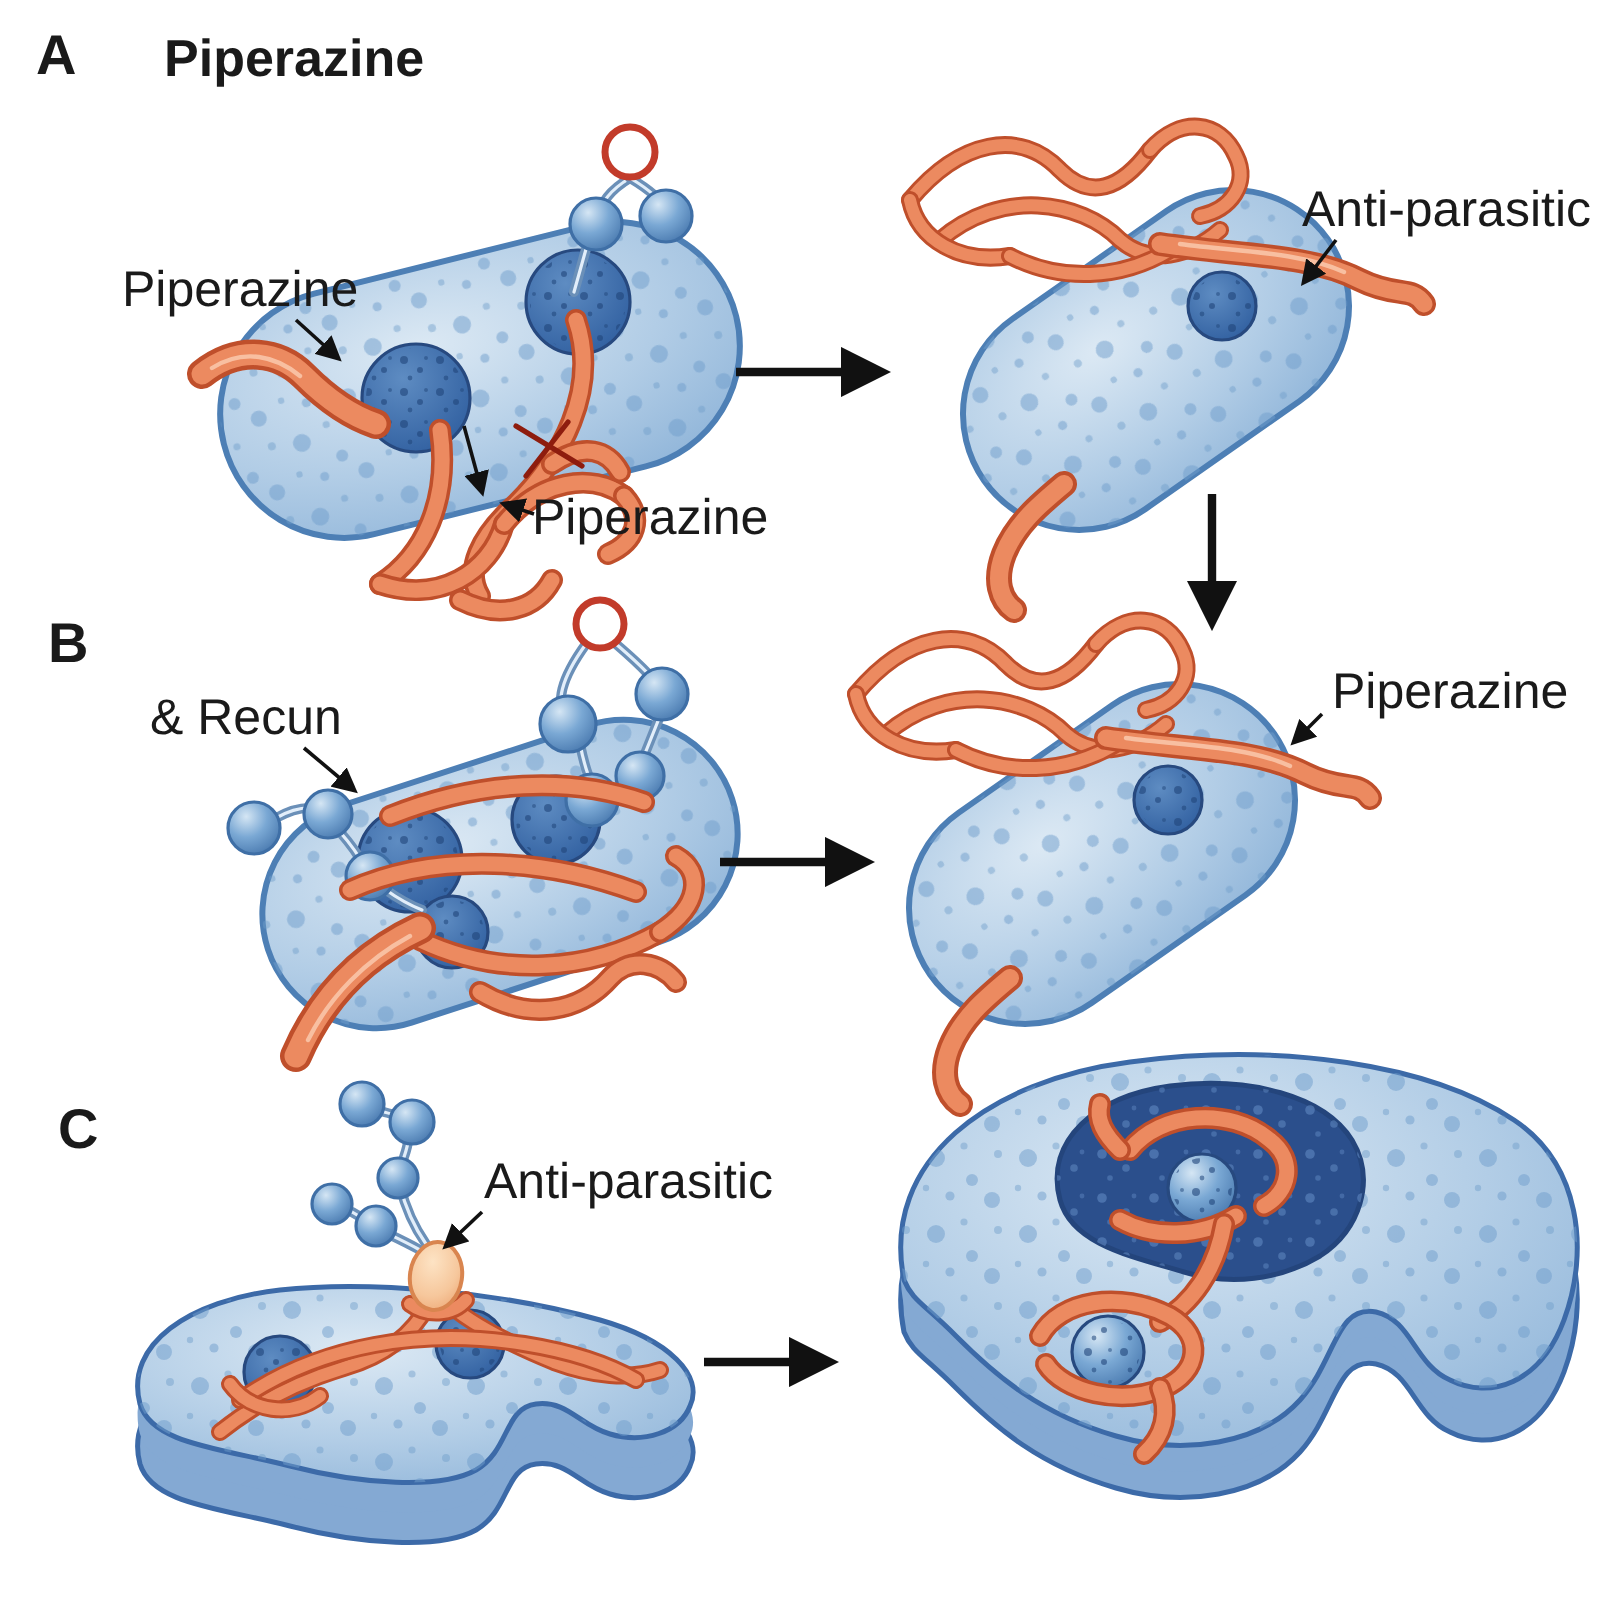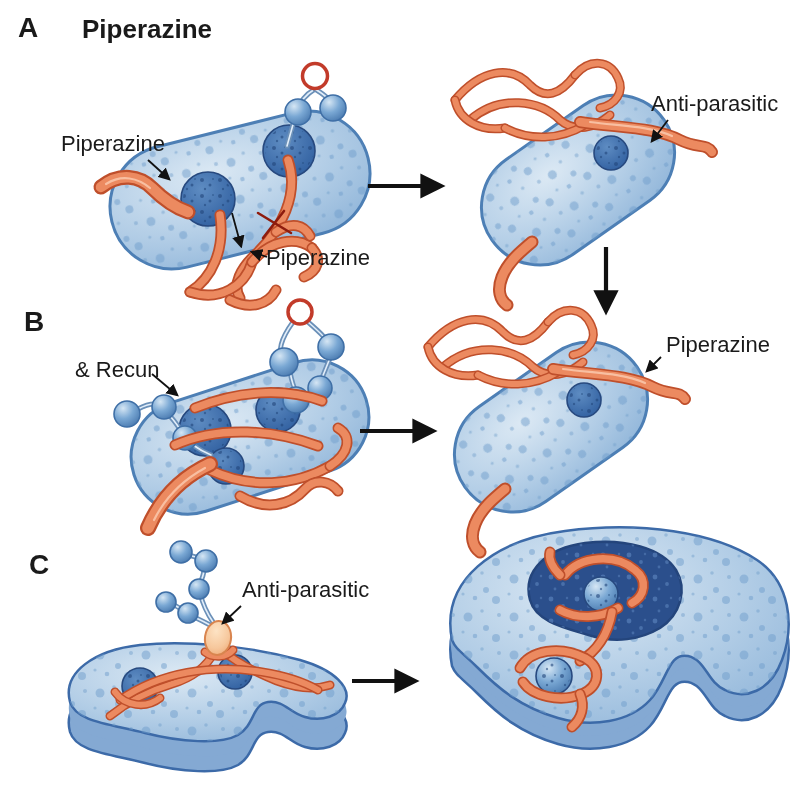--- a/index.html
+++ b/index.html
@@ -1,21 +1,21 @@
 <!DOCTYPE html>
 <html><head>
 <meta charset="utf-8">
 <style>
   html,body{margin:0;padding:0;background:#ffffff;}
   #canvas{position:relative;width:800px;height:800px;background:#ffffff;overflow:hidden;
           font-family:"Liberation Sans", sans-serif;color:#1a1a1a;}
   #art{position:absolute;left:0;top:0;}
   .panel-letter{position:absolute;font-size:28px;font-weight:bold;line-height:1;}
   .fig-title{position:absolute;font-size:26px;font-weight:bold;line-height:1;}
-  .lbl{position:absolute;font-size:22px;line-height:1.1;white-space:nowrap;}
+  .lbl{position:absolute;font-size:25px;line-height:1.1;white-space:nowrap;}
   
   .wo{fill:none;stroke:#bf4f2b;stroke-width:11;stroke-linecap:round;stroke-linejoin:round;}
   .wi{fill:none;stroke:#ec8a60;stroke-width:7.5;stroke-linecap:round;stroke-linejoin:round;}
   .wh{fill:none;stroke:#f9c4a8;stroke-width:2.2;stroke-linecap:round;opacity:.9;}
   .stem{fill:none;stroke:#6b90b8;stroke-width:5;stroke-linecap:round;}
   .stemhi{fill:none;stroke:#e2eefa;stroke-width:1.6;stroke-linecap:round;}
   .ball{fill:url(#ballG);stroke:#3f6fa6;stroke-width:1.6;}
   .nuc{fill:url(#nucG);stroke:#27497f;stroke-width:1.6;}
   .ann{fill:none;stroke:#111111;stroke-width:1.8;}
   .big{fill:none;stroke:#111111;stroke-width:4.2;}
@@ -316,19 +316,19 @@
   </g>
 </svg>
 
 <div class="panel-letter" style="left:18px;top:14px;">A</div>
 <div class="fig-title" style="left:82px;top:16px;">Piperazine</div>
 <div class="lbl" style="left:61px;top:132px;">Piperazine</div>
 <div class="lbl" style="left:266px;top:246px;">Piperazine</div>
 <div class="lbl" style="left:651px;top:92px;">Anti-parasitic</div>
 
 <div class="panel-letter" style="left:24px;top:308px;">B</div>
-<div class="lbl" style="left:75px;top:358px;">&amp; Recun</div>
+<div class="lbl" style="left:75px;top:346px;">&amp; Recun</div>
 <div class="lbl" style="left:666px;top:333px;">Piperazine</div>
 
 <div class="panel-letter" style="left:29px;top:551px;">C</div>
 <div class="lbl" style="left:242px;top:578px;">Anti-parasitic</div>
 
 </div>
 
 </body></html>

